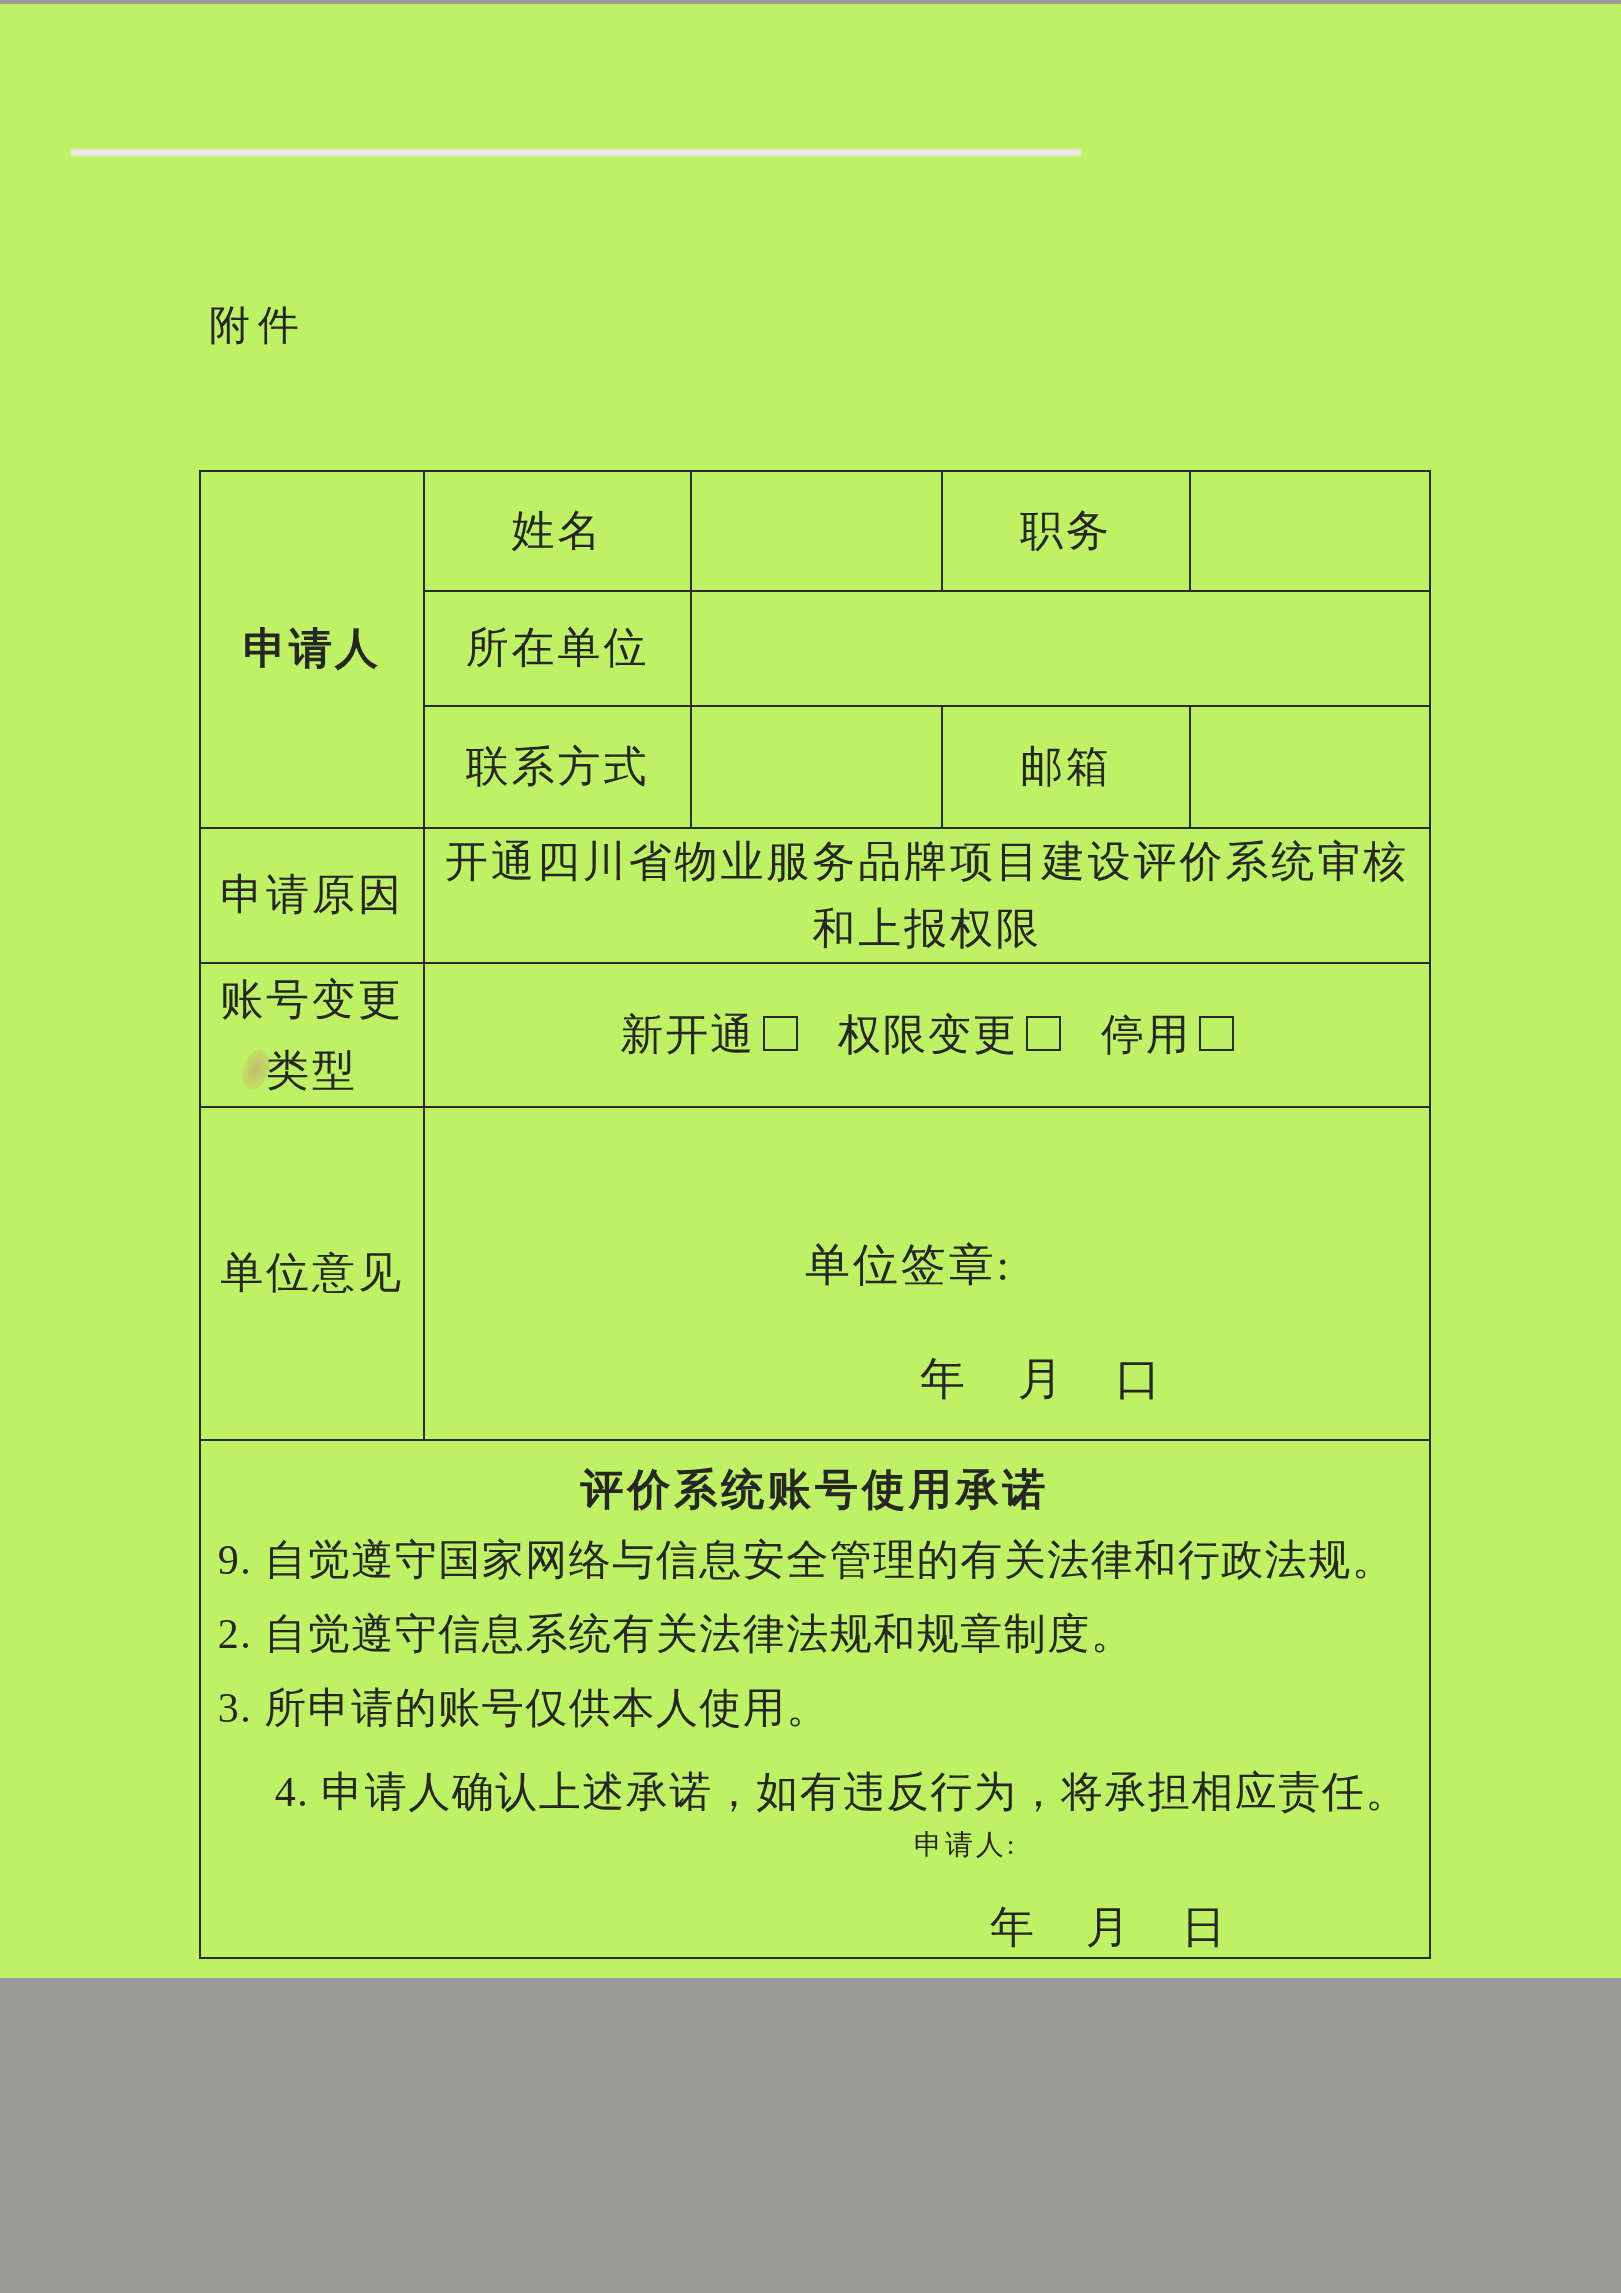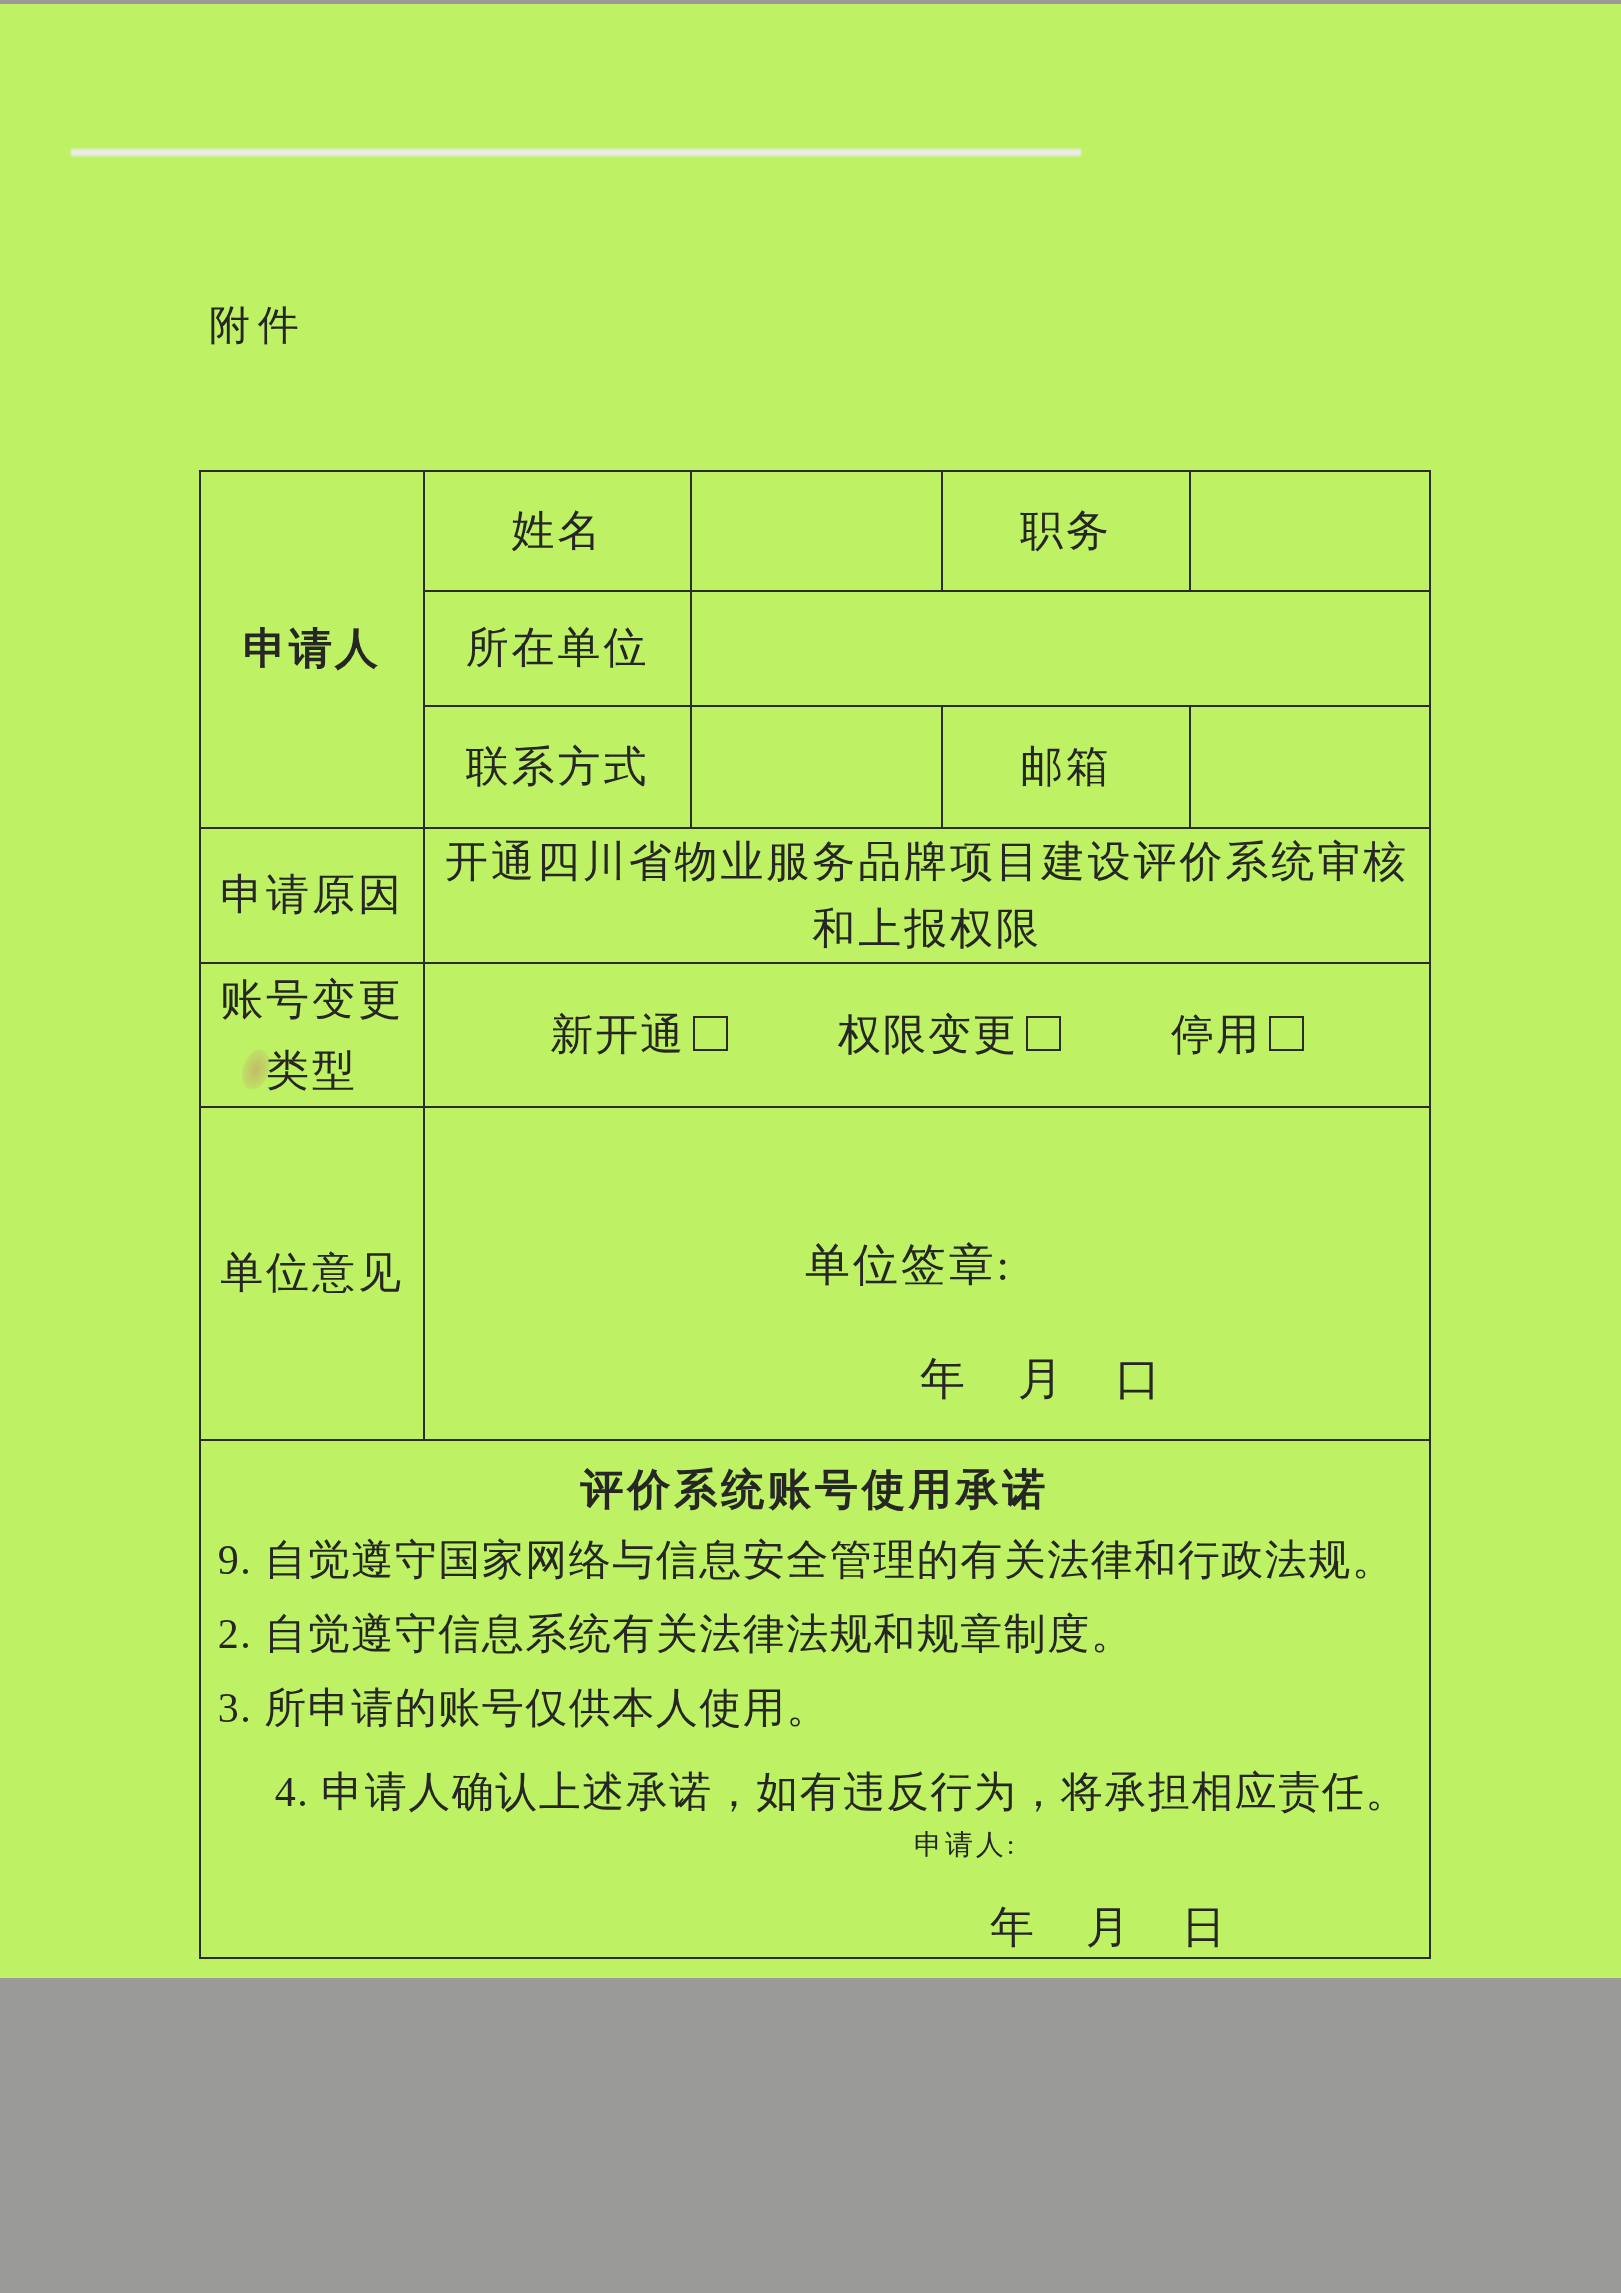--- a/index.html
+++ b/index.html
@@ -39,21 +39,21 @@
   }
   td.lab{background:transparent;}
   td.applicant-lab{letter-spacing:13.7px;font-weight:bold;}
   td.reason-text{
     text-align:left;vertical-align:top;
     padding:13.7px 17.6px 0 19.6px;
     font-size:43px;letter-spacing:1px;line-height:71px;
   }
   td.change-opts{vertical-align:middle;}
   .opts-row{
-    display:flex;justify-content:center;align-items:center;gap:110px;
+    display:flex;justify-content:center;align-items:center;gap:40px;
     font-size:43px;letter-spacing:2px;
   }
   .opt{white-space:nowrap;}
   .box{
     display:inline-block;width:31px;height:31px;
     border:2.9px solid #2c2c2a;margin-left:7.8px;
     transform:translateY(2px);
   }
   td.opinion-cell{position:relative;border-radius:31px;}
   .seal-label{

